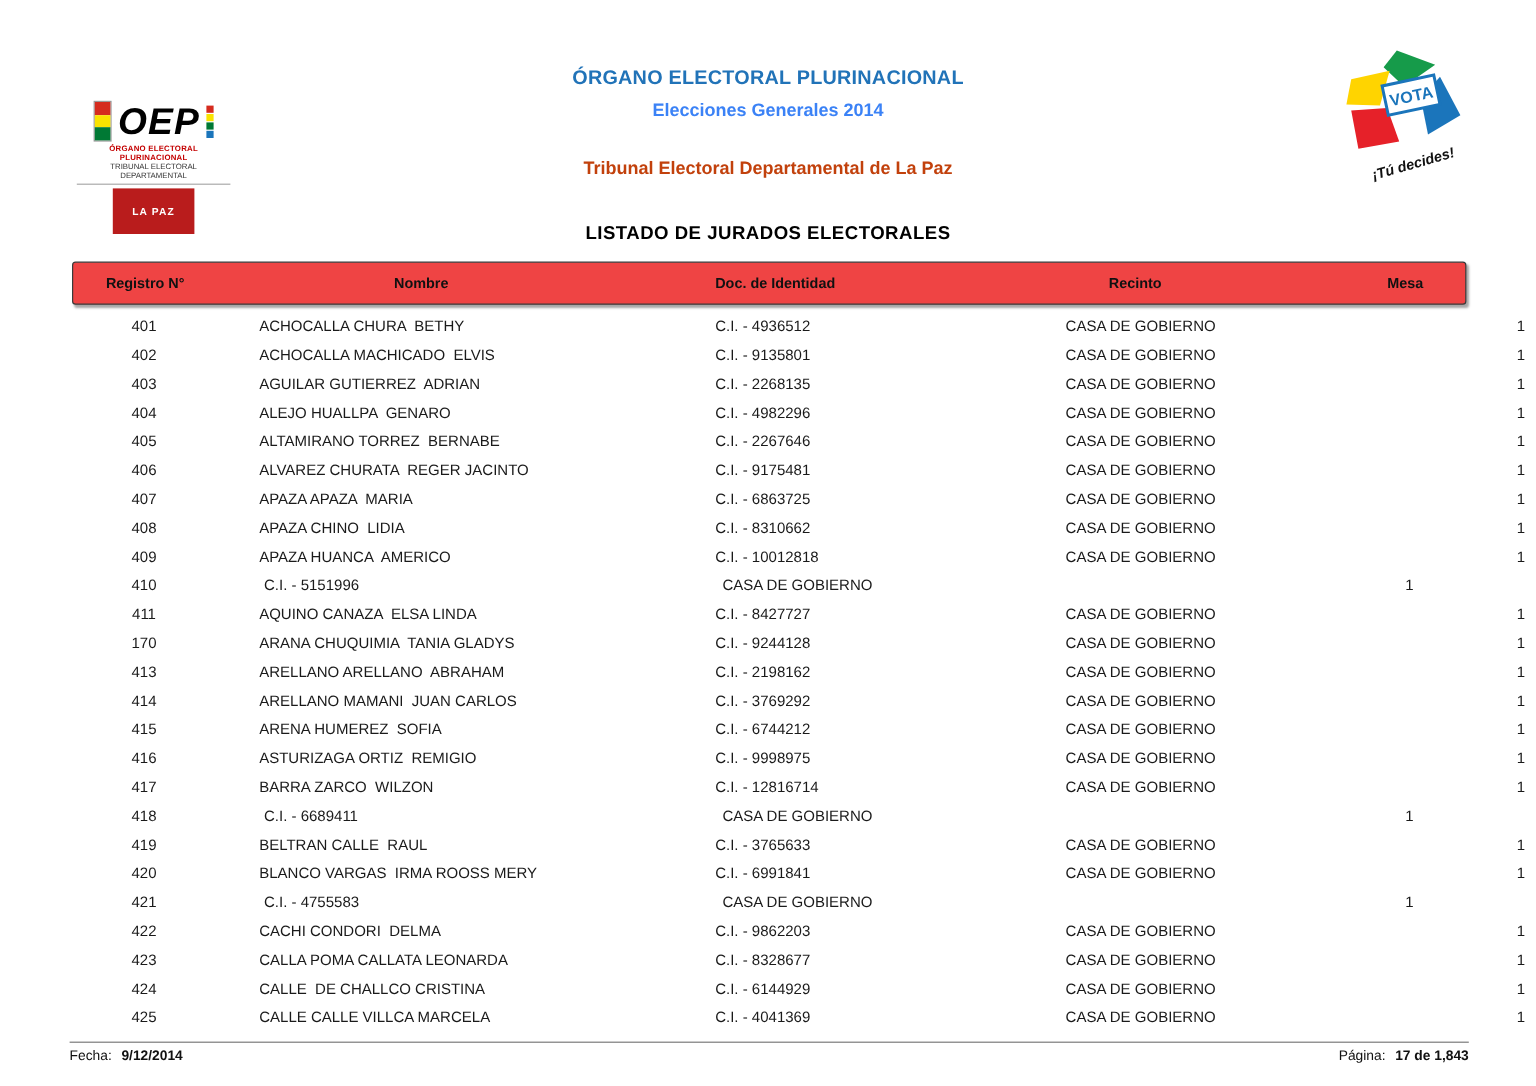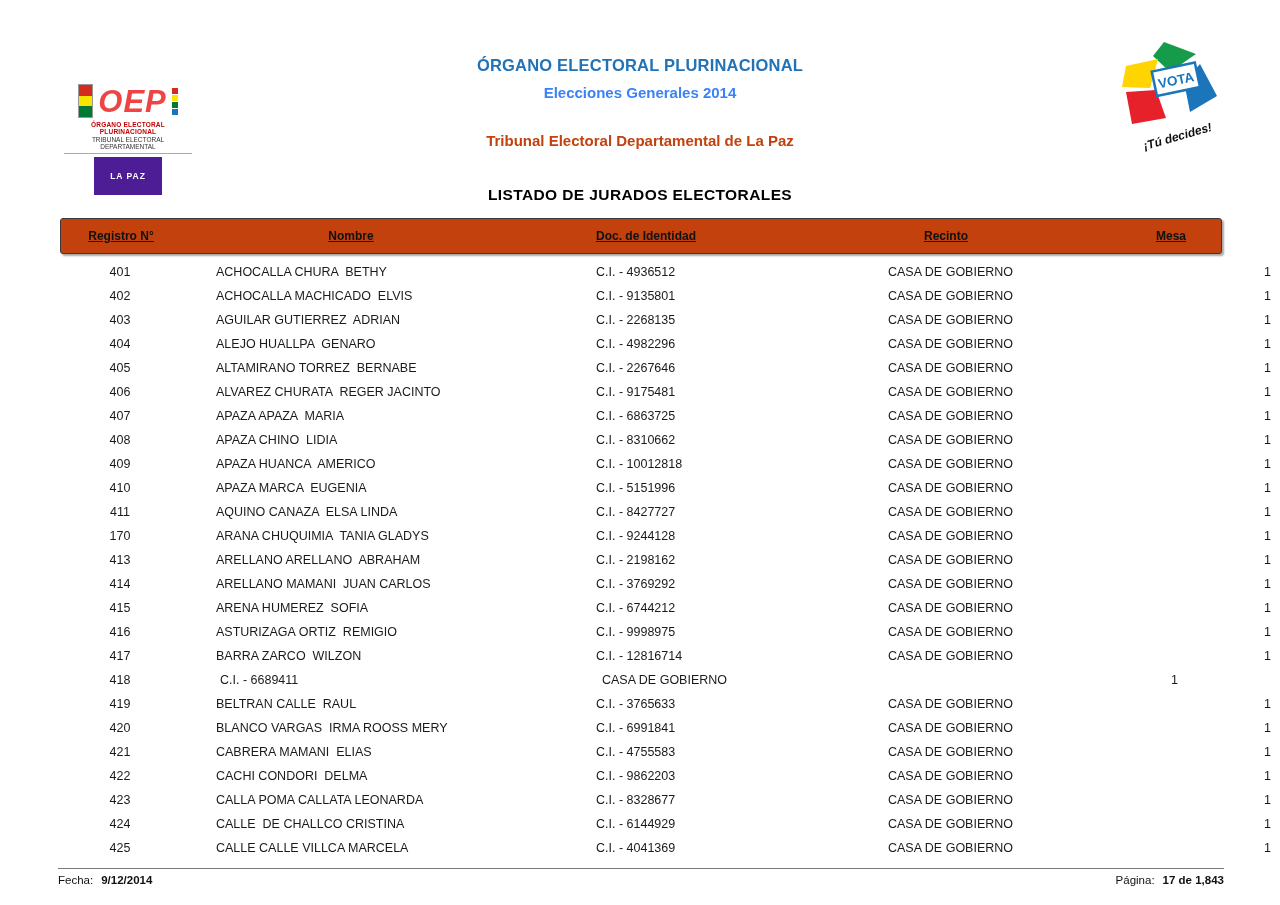--- a/index.html
+++ b/index.html
@@ -16,44 +16,44 @@
   .trib-title{font-size:15px;font-weight:bold;color:#c2410c;margin-top:31px;}
 
   
   .logo-left{position:absolute;left:64px;top:84px;width:128px;text-align:center;}
   .oep-top{display:flex;align-items:center;justify-content:center;gap:5px;}
   .flag{width:13px;height:32px;display:flex;flex-direction:column;border:1px solid #999;}
   .flag span{flex:1;}
   .flag .f-red{background:#d52b1e;}
   .flag .f-yel{background:#f9e300;}
   .flag .f-grn{background:#007934;}
-  .oep-acronym{font-size:31px;font-weight:bold;font-style:italic;color:#ef4444;letter-spacing:1px;line-height:1;}
+  .oep-acronym{font-size:31px;font-weight:bold;font-style:italic;color:#000000;letter-spacing:1px;line-height:1;}
   .oep-sq{display:flex;flex-direction:column;gap:1px;}
   .oep-sq i{width:6px;height:6px;display:block;}
   .oep-line1{font-size:6.5px;font-weight:bold;color:#c40000;margin-top:3px;letter-spacing:.2px;}
   .oep-line2{font-size:6.5px;color:#333;margin-top:1px;border-bottom:1px solid #aaa;padding-bottom:3px;}
-  .lapaz{display:inline-block;margin-top:3px;background:#4c1d95;color:#fff;font-size:8.5px;font-weight:bold;
+  .lapaz{display:inline-block;margin-top:3px;background:#b91c1c;color:#fff;font-size:8.5px;font-weight:bold;
          padding:14px 16px;letter-spacing:1px;}
 
   
   .logo-right{position:absolute;right:58px;top:40px;width:104px;height:118px;}
   .logo-right svg{width:100%;height:100%;}
 
   
   .page-title{position:absolute;left:0;right:0;top:186px;text-align:center;
     font-size:15.5px;font-weight:bold;color:#000;letter-spacing:.4px;}
 
   
   .table-wrap{position:absolute;left:60px;top:218px;width:1162px;}
   .thead{
     display:grid;grid-template-columns:120px 340px 250px 350px 1fr;
     height:34px;align-items:center;
     border:1px solid #3a3a3a;border-radius:3px;
     box-shadow:2px 2px 2px rgba(0,0,0,.35);
-    font-size:12px;font-weight:bold;background:#c2410c;text-decoration:underline;
+    font-size:12px;font-weight:bold;background:#ef4444;
   }
   .th{text-align:center;}
   .tbody{margin-top:6px;}
   .trow{display:grid;grid-template-columns:120px 340px 250px 350px 1fr;height:24px;align-items:center;
         font-size:12.5px;color:#1a1a1a;gap:36px;}
   .cell-registro{text-align:center;}
   .cell-nombre{white-space:pre;overflow:hidden;}
   .cell-doc{padding-left:4px;white-space:pre;}
   .cell-recinto{padding-left:10px;}
   .cell-mesa{text-align:right;padding-right:50px;}
@@ -185,21 +185,20 @@
         </div>
         <div class="trow">
           <div class="tcell cell-registro">409</div>
           <div class="tcell cell-nombre">APAZA HUANCA  AMERICO</div>
           <div class="tcell cell-doc">C.I. - 10012818</div>
           <div class="tcell cell-recinto">CASA DE GOBIERNO</div>
           <div class="tcell cell-mesa">1</div>
         </div>
         <div class="trow">
           <div class="tcell cell-registro">410</div>
-          <div class="tcell cell-nombre">APAZA MARCA  EUGENIA</div>
           <div class="tcell cell-doc">C.I. - 5151996</div>
           <div class="tcell cell-recinto">CASA DE GOBIERNO</div>
           <div class="tcell cell-mesa">1</div>
         </div>
         <div class="trow">
           <div class="tcell cell-registro">411</div>
           <div class="tcell cell-nombre">AQUINO CANAZA  ELSA LINDA</div>
           <div class="tcell cell-doc">C.I. - 8427727</div>
           <div class="tcell cell-recinto">CASA DE GOBIERNO</div>
           <div class="tcell cell-mesa">1</div>
@@ -261,21 +260,20 @@
         </div>
         <div class="trow">
           <div class="tcell cell-registro">420</div>
           <div class="tcell cell-nombre">BLANCO VARGAS  IRMA ROOSS MERY</div>
           <div class="tcell cell-doc">C.I. - 6991841</div>
           <div class="tcell cell-recinto">CASA DE GOBIERNO</div>
           <div class="tcell cell-mesa">1</div>
         </div>
         <div class="trow">
           <div class="tcell cell-registro">421</div>
-          <div class="tcell cell-nombre">CABRERA MAMANI  ELIAS</div>
           <div class="tcell cell-doc">C.I. - 4755583</div>
           <div class="tcell cell-recinto">CASA DE GOBIERNO</div>
           <div class="tcell cell-mesa">1</div>
         </div>
         <div class="trow">
           <div class="tcell cell-registro">422</div>
           <div class="tcell cell-nombre">CACHI CONDORI  DELMA</div>
           <div class="tcell cell-doc">C.I. - 9862203</div>
           <div class="tcell cell-recinto">CASA DE GOBIERNO</div>
           <div class="tcell cell-mesa">1</div>

